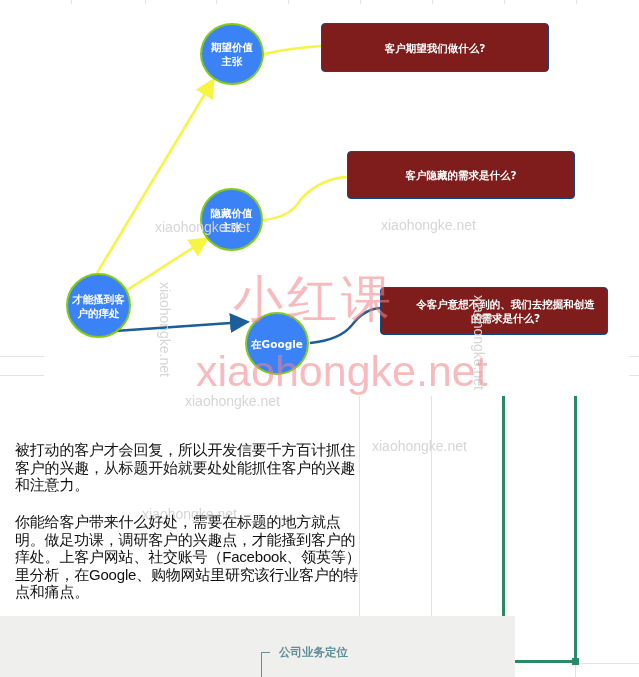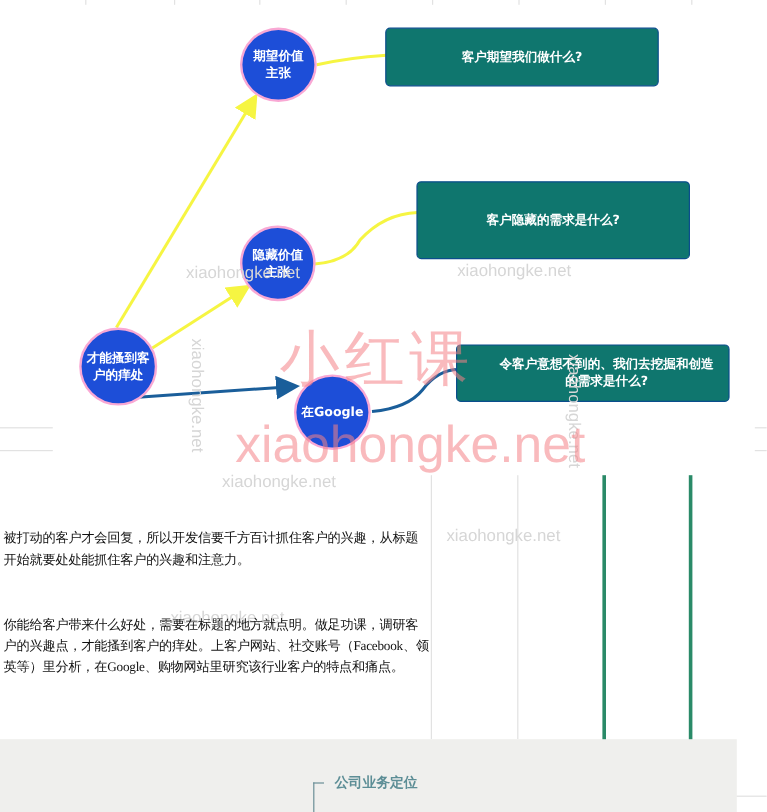--- a/index.html
+++ b/index.html
@@ -1,27 +1,27 @@
 <!DOCTYPE html>
 <html><head>
 <meta charset="utf-8">
 <style>
   html,body{margin:0;padding:0;}
   body{width:639px;height:677px;position:relative;overflow:hidden;background:#ffffff;font-family:"DejaVu Sans",sans-serif;}
   .abs{position:absolute;}
   .grid-v{position:absolute;width:1px;background:#e2e2e2;}
   .grid-h{position:absolute;height:1px;background:#e2e2e2;}
-  .circle{position:absolute;border-radius:50%;background:#1d4ed8;border:2px solid #f9a8d4;color:#fff;font-size:10.5px;line-height:14px;display:flex;align-items:center;justify-content:center;text-align:center;box-sizing:border-box;padding:4px;font-weight:bold;}
-  .box{position:absolute;background:#0f766e;border:1.5px solid #0b4d8c;border-radius:4px;color:#fff;font-size:10.5px;line-height:14px;display:flex;align-items:center;justify-content:center;text-align:center;box-sizing:border-box;padding:4px 10px;font-weight:bold;}
+  .circle{position:absolute;border-radius:50%;background:#3b82f6;border:2px solid #84cc16;color:#fff;font-size:10.5px;line-height:14px;display:flex;align-items:center;justify-content:center;text-align:center;box-sizing:border-box;padding:4px;font-weight:bold;}
+  .box{position:absolute;background:#7f1d1d;border:1.5px solid #0b4d8c;border-radius:4px;color:#fff;font-size:10.5px;line-height:14px;display:flex;align-items:center;justify-content:center;text-align:center;box-sizing:border-box;padding:4px 10px;font-weight:bold;}
   .wm-gray{position:absolute;color:#d6d6d6;font-family:"Liberation Sans",sans-serif;font-size:14px;white-space:nowrap;}
   .wm-v{transform:rotate(90deg);transform-origin:left top;}
   .wm-big{position:absolute;color:rgba(244,130,135,0.55);font-family:"Liberation Sans",sans-serif;white-space:nowrap;margin-top:18px;}
-  .doc-text{position:absolute;left:3px;width:355px;font-family:Liberation Serif, serif;font-size:11px;line-height:17.5px;color:#111;letter-spacing:-0.2px;}
+  .doc-text{position:absolute;left:15px;width:355px;font-family:Liberation Sans, sans-serif;font-size:15px;line-height:17.5px;color:#111;letter-spacing:-0.2px;}
   .green{position:absolute;background:#2a8a68;}
-  .panel{position:absolute;left:0;top:616px;width:614px;height:61px;background:#efefed;}
+  .panel{position:absolute;left:0;top:616px;width:515px;height:61px;background:#efefed;}
   .panel-title{position:absolute;left:279px;top:29px;font-size:11.5px;color:#5d8e96;font-weight:bold;font-family:"DejaVu Sans",sans-serif;}
   .bracket{position:absolute;left:261px;top:36px;width:8px;height:30px;border-left:1.5px solid #6b8f97;border-top:1.5px solid #6b8f97;}
 </style>
 </head>
 <body>
 
 <div class="grid-v" style="left:71px;top:0;height:4px;"></div>
 <div class="grid-v" style="left:145px;top:0;height:4px;"></div>
 <div class="grid-v" style="left:216px;top:0;height:4px;"></div>
 <div class="grid-v" style="left:288px;top:0;height:4px;"></div>
@@ -64,21 +64,21 @@
 <div class="circle" style="left:200px;top:188px;width:63px;height:63px;justify-content:flex-end;">
   <span>隐藏价值主张</span>
 </div>
 <div class="circle" style="left:245px;top:312px;width:64px;height:63px;">
   <span>在Google</span>
 </div>
 
 <div class="box" style="left:321px;top:23px;width:228px;height:49px;">
   <span>客户期望我们做什么?</span>
 </div>
-<div class="box" style="left:347px;top:151px;width:228px;height:65px;">
+<div class="box" style="left:347px;top:151px;width:228px;height:48px;">
   <span>客户隐藏的需求是什么?</span>
 </div>
 <div class="box" style="left:380px;top:287px;width:228px;height:48px;padding-left:33px;">
   <span>令客户意想不到的、我们去挖掘和创造的需求是什么?</span>
 </div>
 
 <div class="wm-gray" style="left:155px;top:219px;">xiaohongke.net</div>
 <div class="wm-gray" style="left:381px;top:217px;">xiaohongke.net</div>
 <div class="wm-gray" style="left:185px;top:393px;">xiaohongke.net</div>
 <div class="wm-gray" style="left:372px;top:438px;">xiaohongke.net</div>

